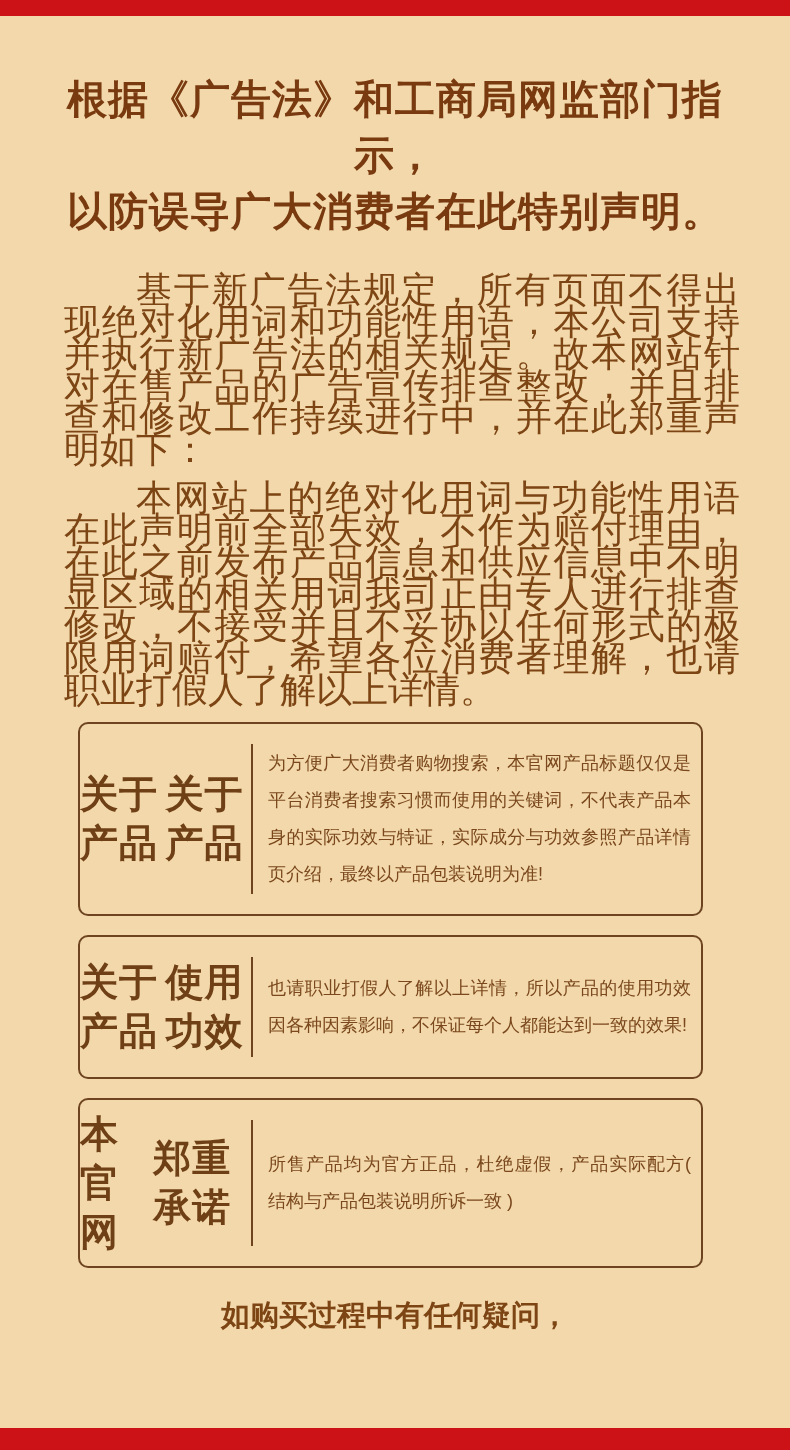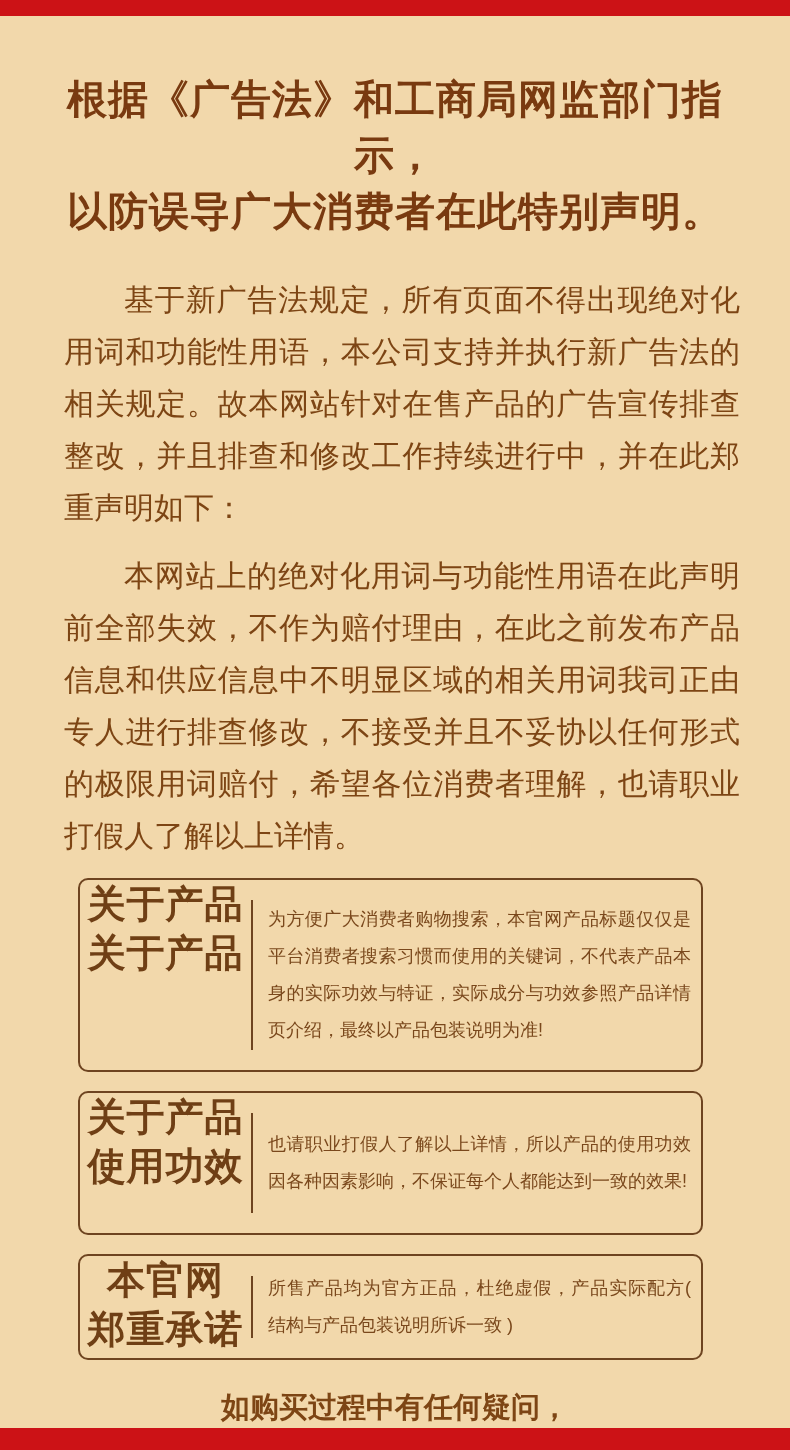--- a/index.html
+++ b/index.html
@@ -23,46 +23,46 @@
     color: #793a10;
     letter-spacing: 1px;
   }
 
   .intro {
     margin: 34px 50px 0 64px;
     color: #7d4514;
   }
   .intro p {
     margin: 0 0 16px 0;
-    font-size: 30px;
-    line-height: 52px;
+    font-size: 36px;
+    line-height: 32px;
     text-indent: 2em;
     text-align: justify;
   }
 
   .notices { margin: 10px 0 0 78px; width: 625px; }
   .notice-card {
     box-sizing: border-box;
     width: 625px;
     border: 2px solid #6e4420;
     border-radius: 10px;
     display: flex;
     align-items: stretch;
     margin-bottom: 19px;
     background: transparent;
   }
   .notice-card.h1 { height: 194px; }
   .notice-card.h2 { height: 144px; }
-  .notice-card.h3 { height: 106px; }
+  .notice-card.h3 { height: 170px; }
 
   .notice-label {
     flex: 0 0 171px;
     display: flex;
-    flex-direction: column;
-    justify-content: flex-start;
+    flex-direction: row;
+    justify-content: flex-end;
     align-items: center;
     font-size: 38px;
     line-height: 49px;
     font-weight: bold;
     color: #6f3f15;
     letter-spacing: 1px;
   }
   .notice-divider {
     flex: 0 0 2px;
     background: #6e4420;

